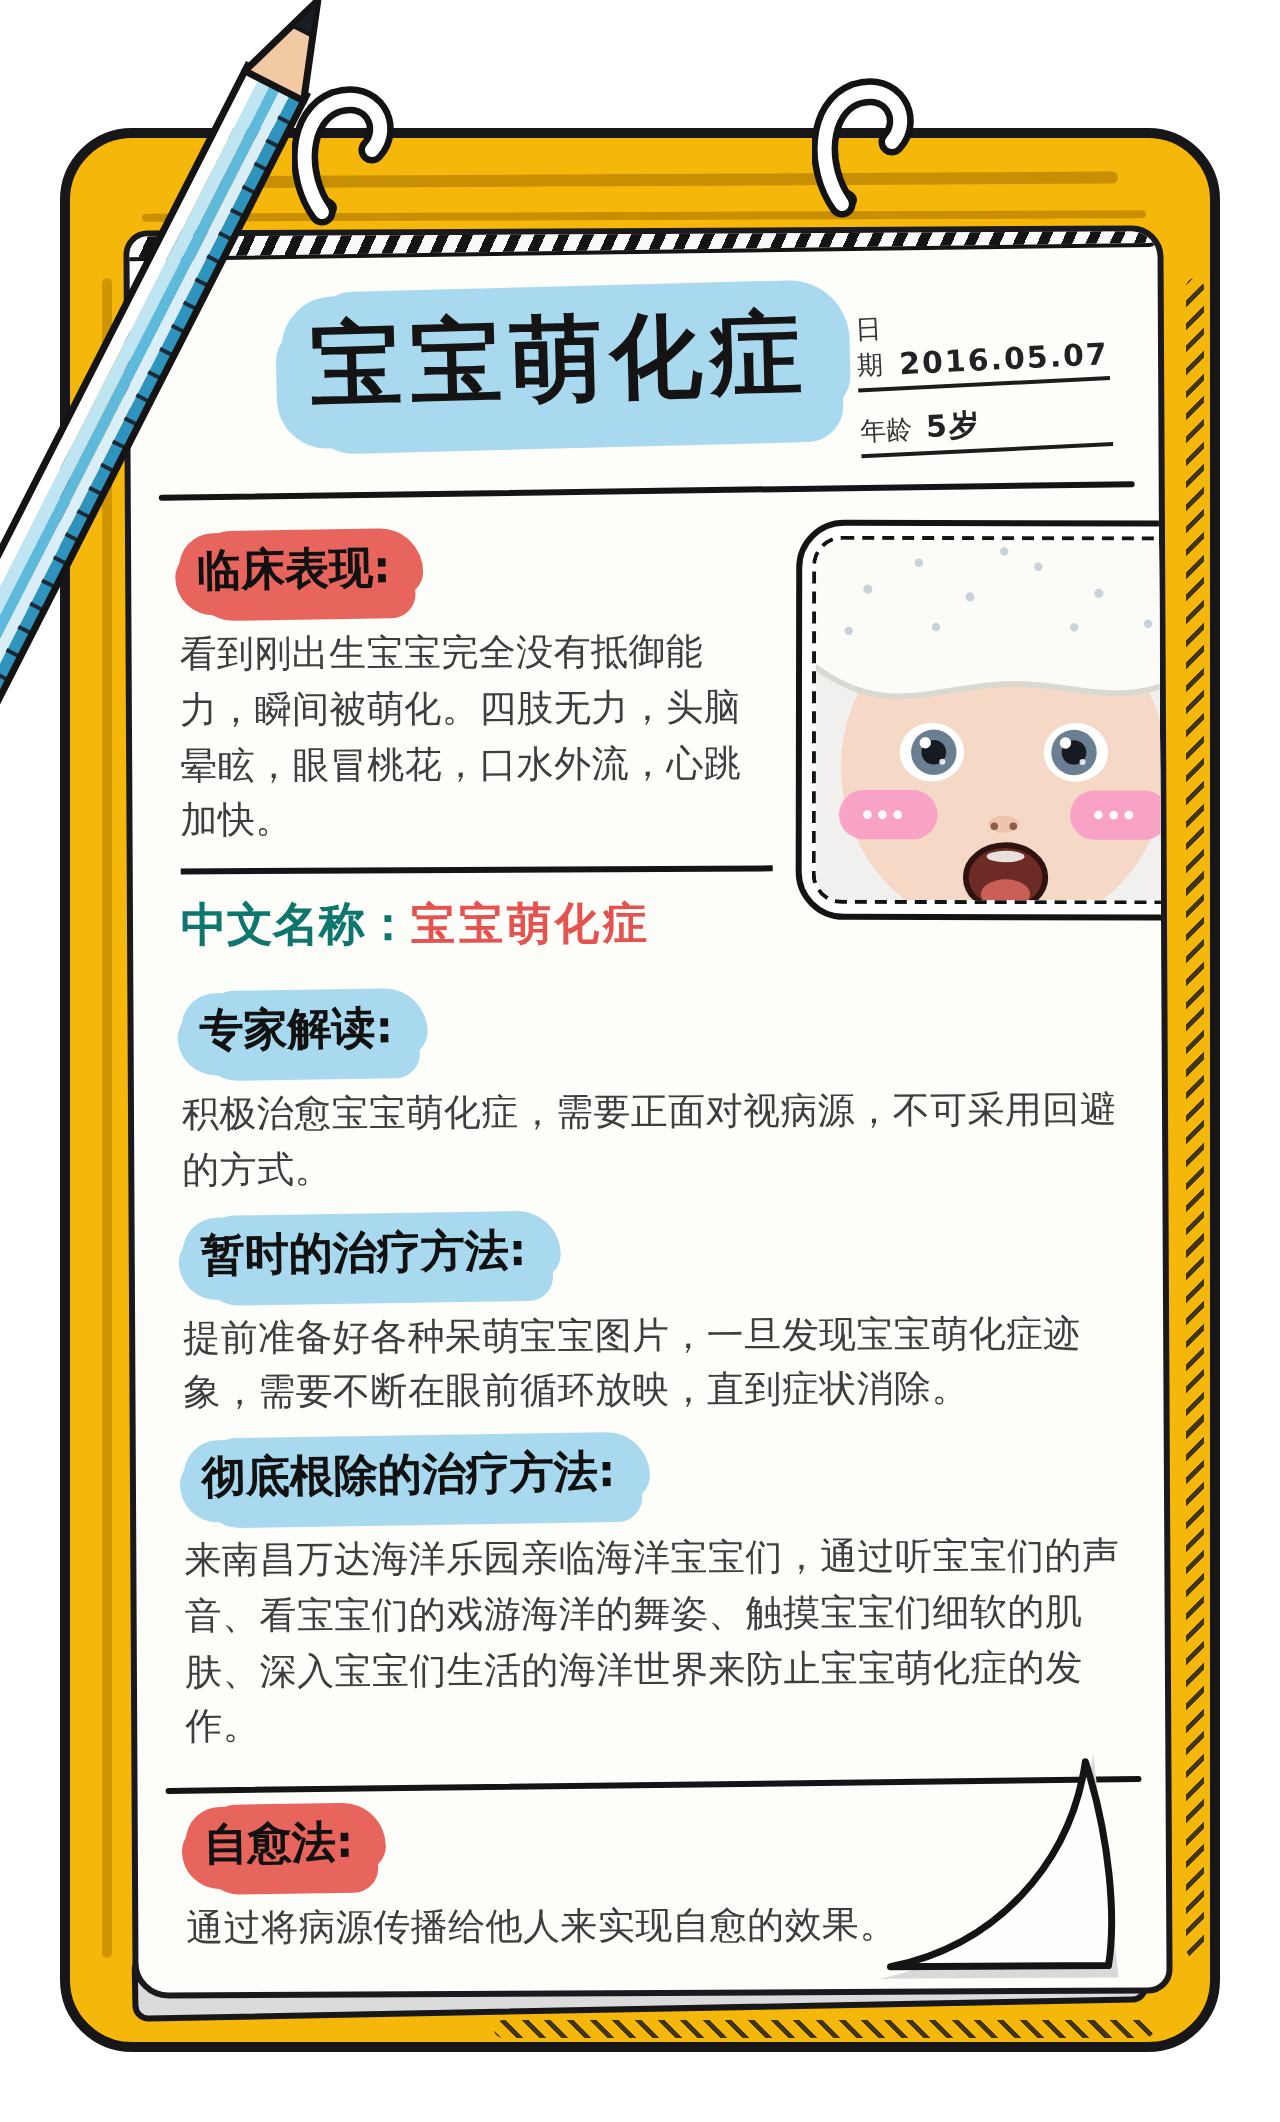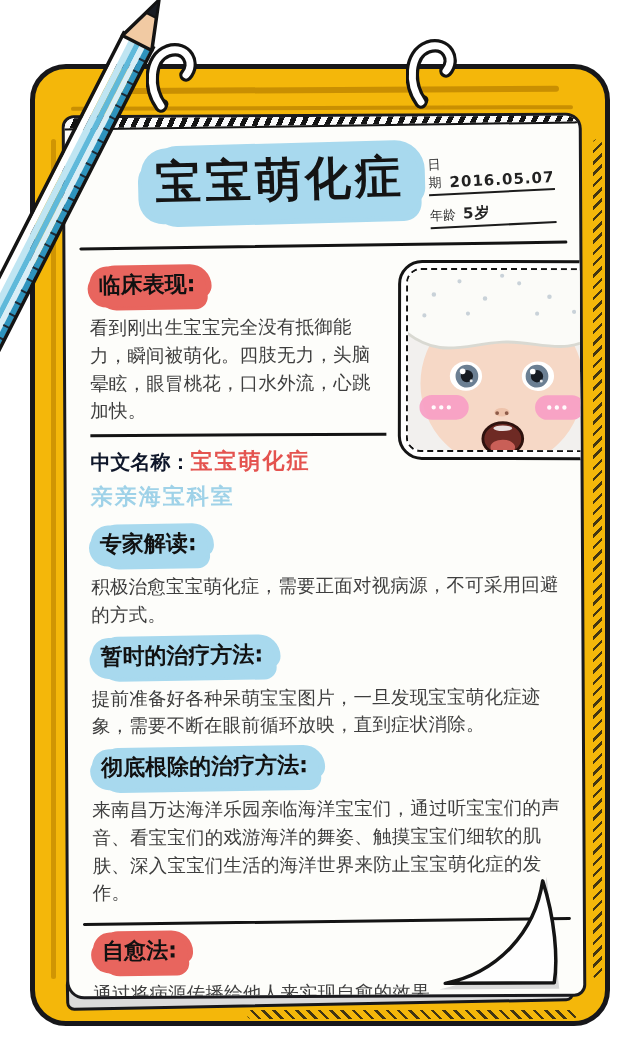--- a/index.html
+++ b/index.html
@@ -54,21 +54,21 @@
   .meta-value{font-size:15px;font-weight:700;letter-spacing:1px;}
   .title-rule{height:3px;background:#141414;border-radius:2px;margin:8px -8px 10px -10px;transform:rotate(-.5deg);}
   
   .sec-h{margin:8px 0 8px;font-size:22px;font-weight:800;color:#111;}
   .sec-h .blob-red,.sec-h .blob-blue2{padding:4px 11px 6px 9px;transform:rotate(-.6deg);}
   .body{font-size:18.5px;line-height:1.5;color:#3e3e3e;margin:2px 0 0;letter-spacing:.2px;}
   .top-grid{display:flex;gap:12px;align-items:flex-start;}
   .left-col{width:296px;flex:0 0 auto;}
   .underlined{padding-bottom:9px;border-bottom:3.5px solid #141414;margin-bottom:10px;}
   .kv{display:flex;align-items:center;margin:5px 0;white-space:nowrap;}
-  .k{font-size:20px;font-weight:800;color:#0f172a;}
+  .k{font-size:23px;font-weight:800;color:#0f766e;}
   .v{font-size:22px;font-weight:800;letter-spacing:2px;}
   .v-red{color:#e4534f;}
   .v-blue{color:#9fd2e8;}
   .divider{height:3px;background:#141414;border-radius:2px;margin:14px -8px 6px -10px;transform:rotate(-.4deg);}
   
   .photo{margin:4px 2px 0 0;width:208px;height:200px;flex:0 0 auto;
     border:3.5px solid #141414;border-radius:24px;padding:5px;box-sizing:border-box;transform:rotate(.4deg);background:#fff;}
   .photo-inner{width:100%;height:100%;border:2.5px dashed #141414;border-radius:15px;overflow:hidden;box-sizing:border-box;}
   .photo-inner svg{display:block;width:100%;height:100%;}
   
@@ -113,21 +113,20 @@
 
     <div class="top-grid">
       <div class="left-col">
         <h2 class="sec-h"><span class="blob blob-red">临床表现:</span></h2>
         <p class="body underlined">看到刚出生宝宝完全没有抵御能力，瞬间被萌化。四肢无力，头脑晕眩，眼冒桃花，口水外流，心跳加快。</p>
         <div class="kv">
           <span class="k">中文名称：</span>
           <span class="v v-red">宝宝萌化症</span>
         </div>
         <div class="kv">
-          <span class="v v-blue">亲亲海宝科室</span>
         </div>
       </div>
 
       <figure class="photo">
         <div class="photo-inner">
           <svg viewBox="0 0 200 190" preserveAspectRatio="xMidYMid slice">
             <rect width="200" height="190" fill="#f2f0ee"></rect>
             <ellipse cx="100" cy="120" rx="86" ry="88" fill="#f6d8c6"></ellipse>
 
             <path d="M-6 -6 H206 V64 C168 94 140 74 100 76 C60 78 34 96 -6 62 Z" fill="#fbfbf8"></path>

